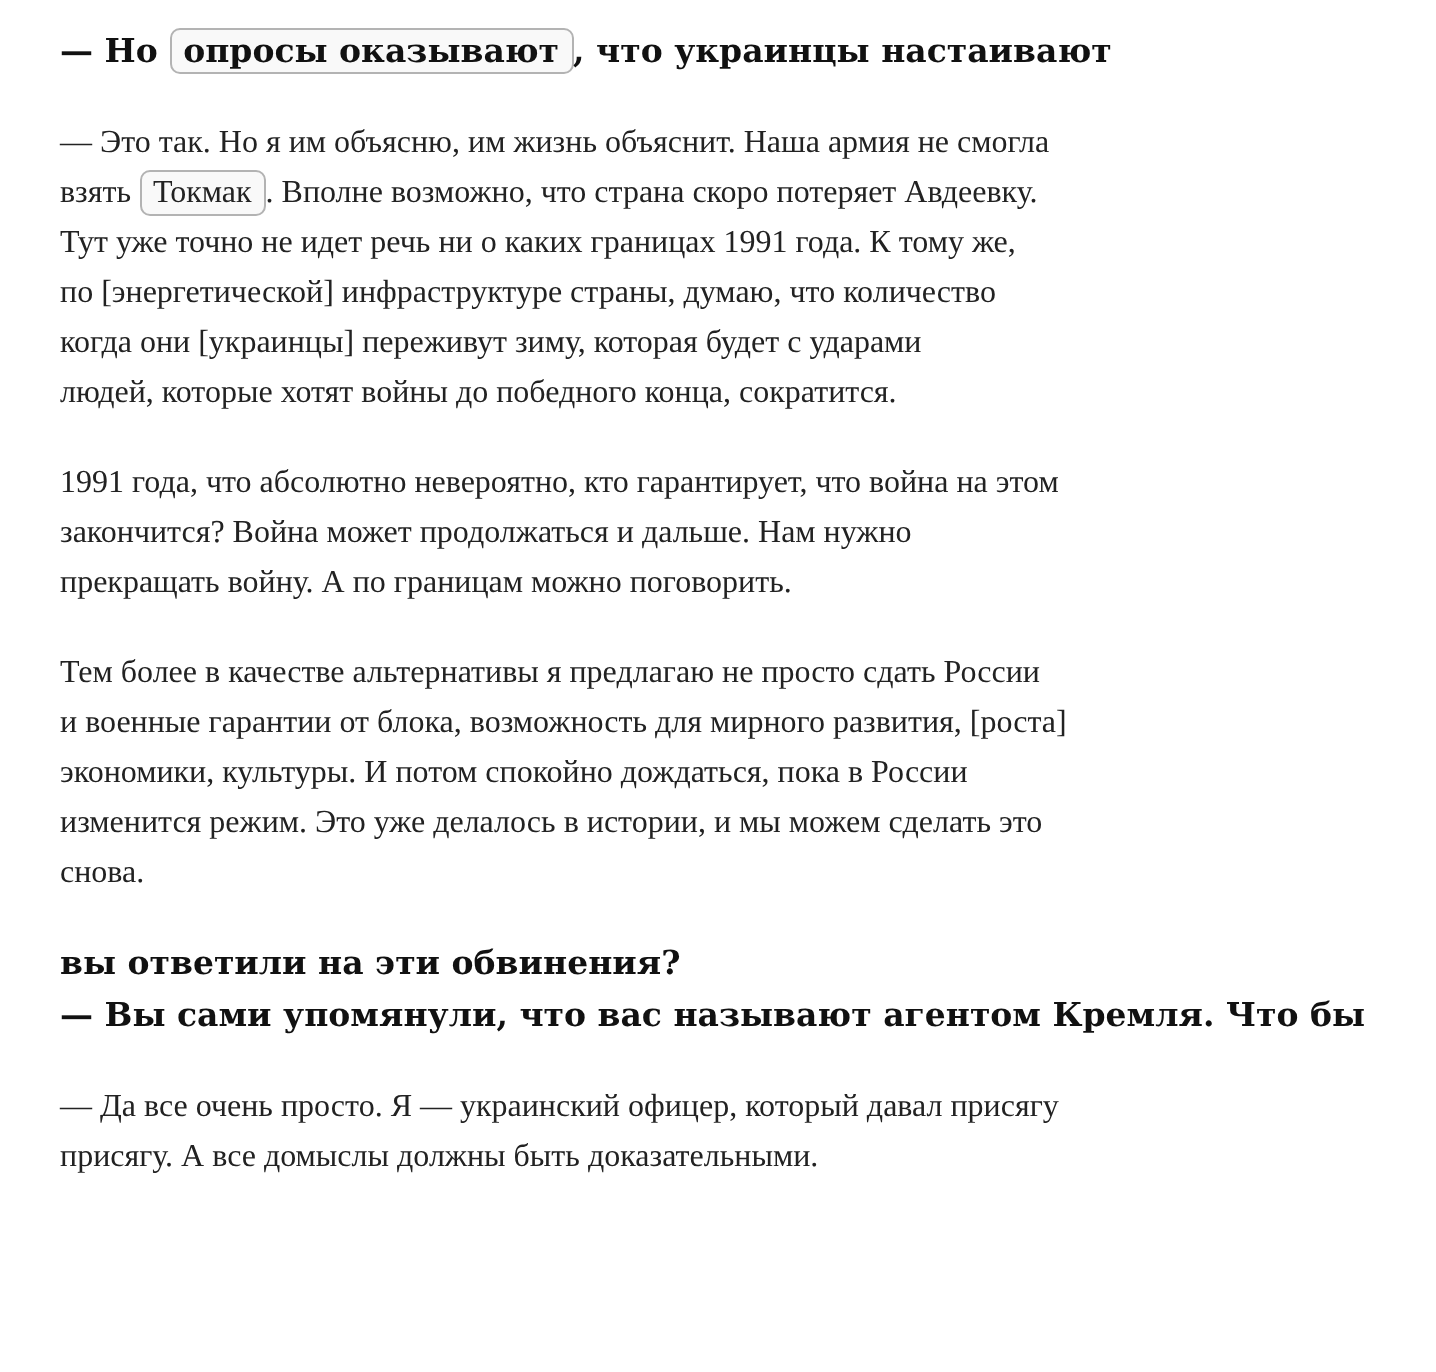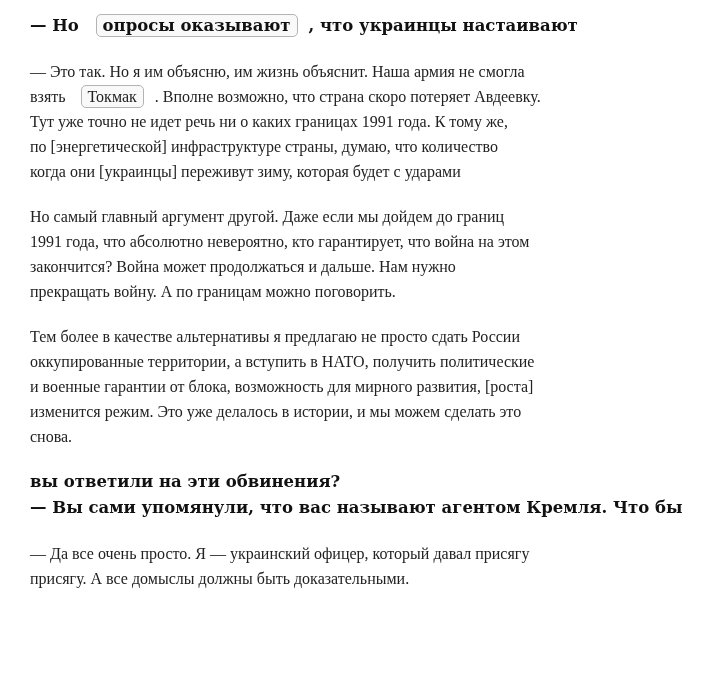--- a/index.html
+++ b/index.html
@@ -40,52 +40,52 @@
     color: var(--body-text);
     font-family: Liberation Serif, serif;
   }
   .line {
     display: block;
     white-space: pre;
   }
   .chip {
     display: inline-block;
     padding: 0 6px;
-    margin: 0 11px;
+    margin: 0 0;
     border: 1px solid var(--chip-border);
     border-radius: 5px;
     background: var(--chip-bg);
     line-height: 21px;
     cursor: pointer;
   }
 </style>
 </head>
 <body>
 
 <div class="article">
   <p class="block q">
       <span class="line"><span>— Но </span><span class="chip">опросы оказывают</span><span>, что украинцы настаивают</span></span>
     </p>
   <p class="block a">
       <span class="line"><span>— Это так. Но я им объясню, им жизнь объяснит. Наша армия не смогла</span></span>
       <span class="line"><span>взять </span><span class="chip">Токмак</span><span>. Вполне возможно, что страна скоро потеряет Авдеевку.</span></span>
       <span class="line"><span>Тут уже точно не идет речь ни о каких границах 1991 года. К тому же,</span></span>
       <span class="line"><span>по [энергетической] инфраструктуре страны, думаю, что количество</span></span>
       <span class="line"><span>когда они [украинцы] переживут зиму, которая будет с ударами</span></span>
+      <span class="line"><span>людей, которые хотят войны до победного конца, сократится.</span></span>
     </p>
   <p class="block a">
-      <span class="line"><span>Но самый главный аргумент другой. Даже если мы дойдем до границ</span></span>
       <span class="line"><span>1991 года, что абсолютно невероятно, кто гарантирует, что война на этом</span></span>
       <span class="line"><span>закончится? Война может продолжаться и дальше. Нам нужно</span></span>
       <span class="line"><span>прекращать войну. А по границам можно поговорить.</span></span>
     </p>
   <p class="block a">
       <span class="line"><span>Тем более в качестве альтернативы я предлагаю не просто сдать России</span></span>
-      <span class="line"><span>оккупированные территории, а вступить в НАТО, получить политические</span></span>
       <span class="line"><span>и военные гарантии от блока, возможность для мирного развития, [роста]</span></span>
+      <span class="line"><span>экономики, культуры. И потом спокойно дождаться, пока в России</span></span>
       <span class="line"><span>изменится режим. Это уже делалось в истории, и мы можем сделать это</span></span>
       <span class="line"><span>снова.</span></span>
     </p>
   <p class="block q">
       <span class="line"><span>вы ответили на эти обвинения?</span></span>
       <span class="line"><span>— Вы сами упомянули, что вас называют агентом Кремля. Что бы</span></span>
     </p>
   <p class="block a">
       <span class="line"><span>— Да все очень просто. Я — украинский офицер, который давал присягу</span></span>
       <span class="line"><span>присягу. А все домыслы должны быть доказательными.</span></span>

